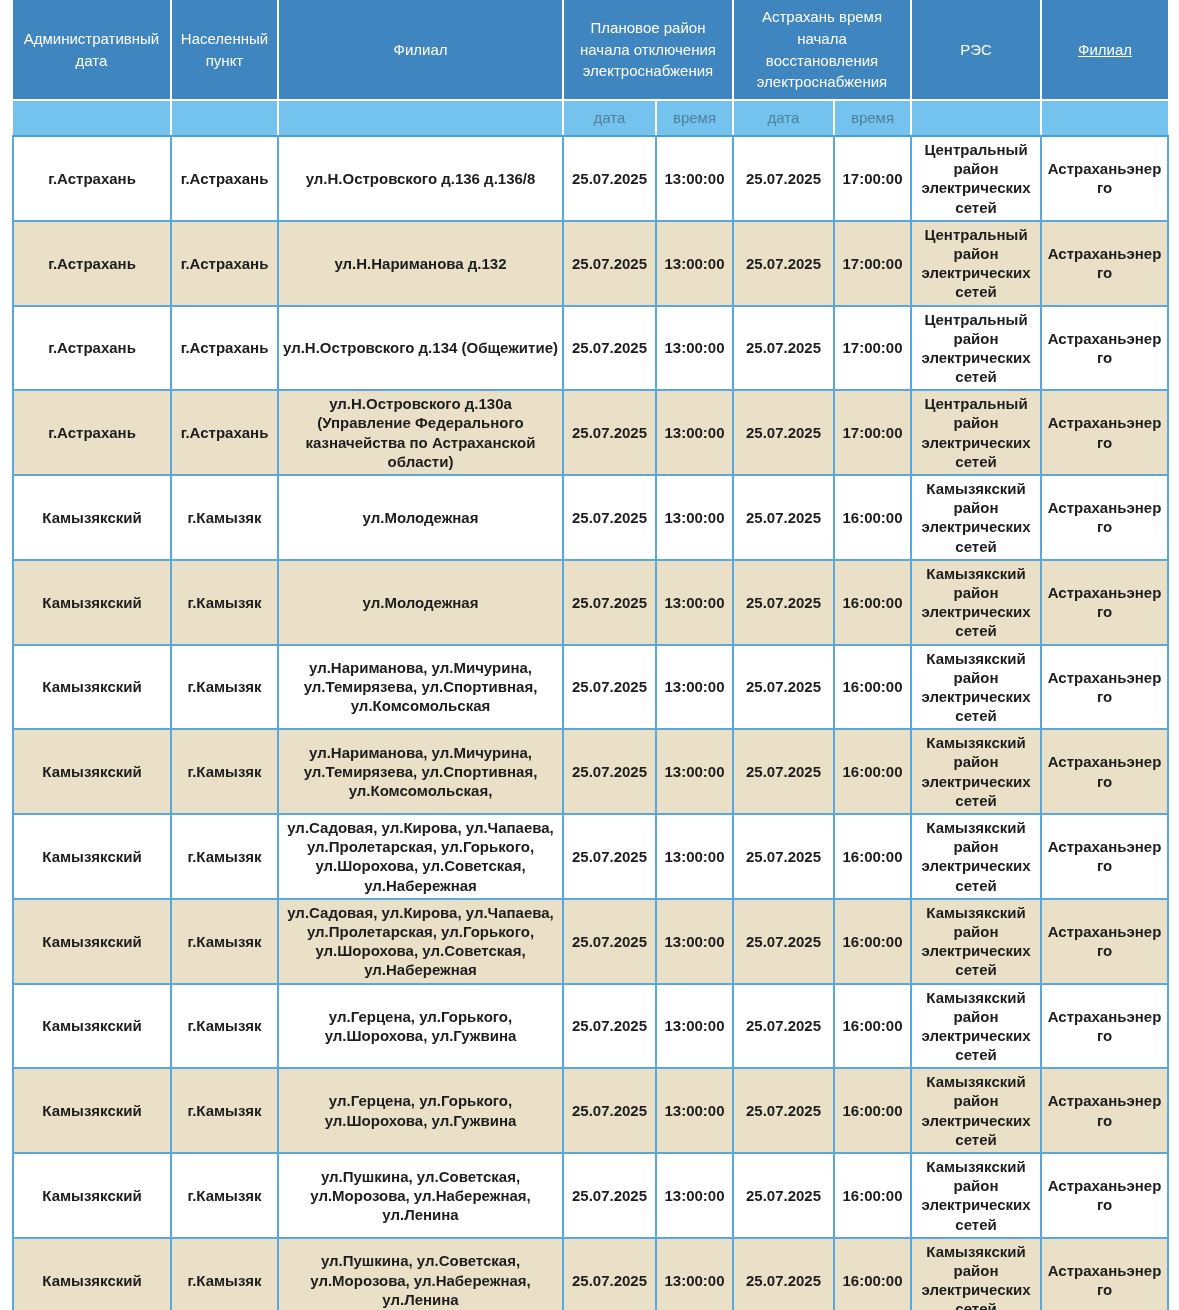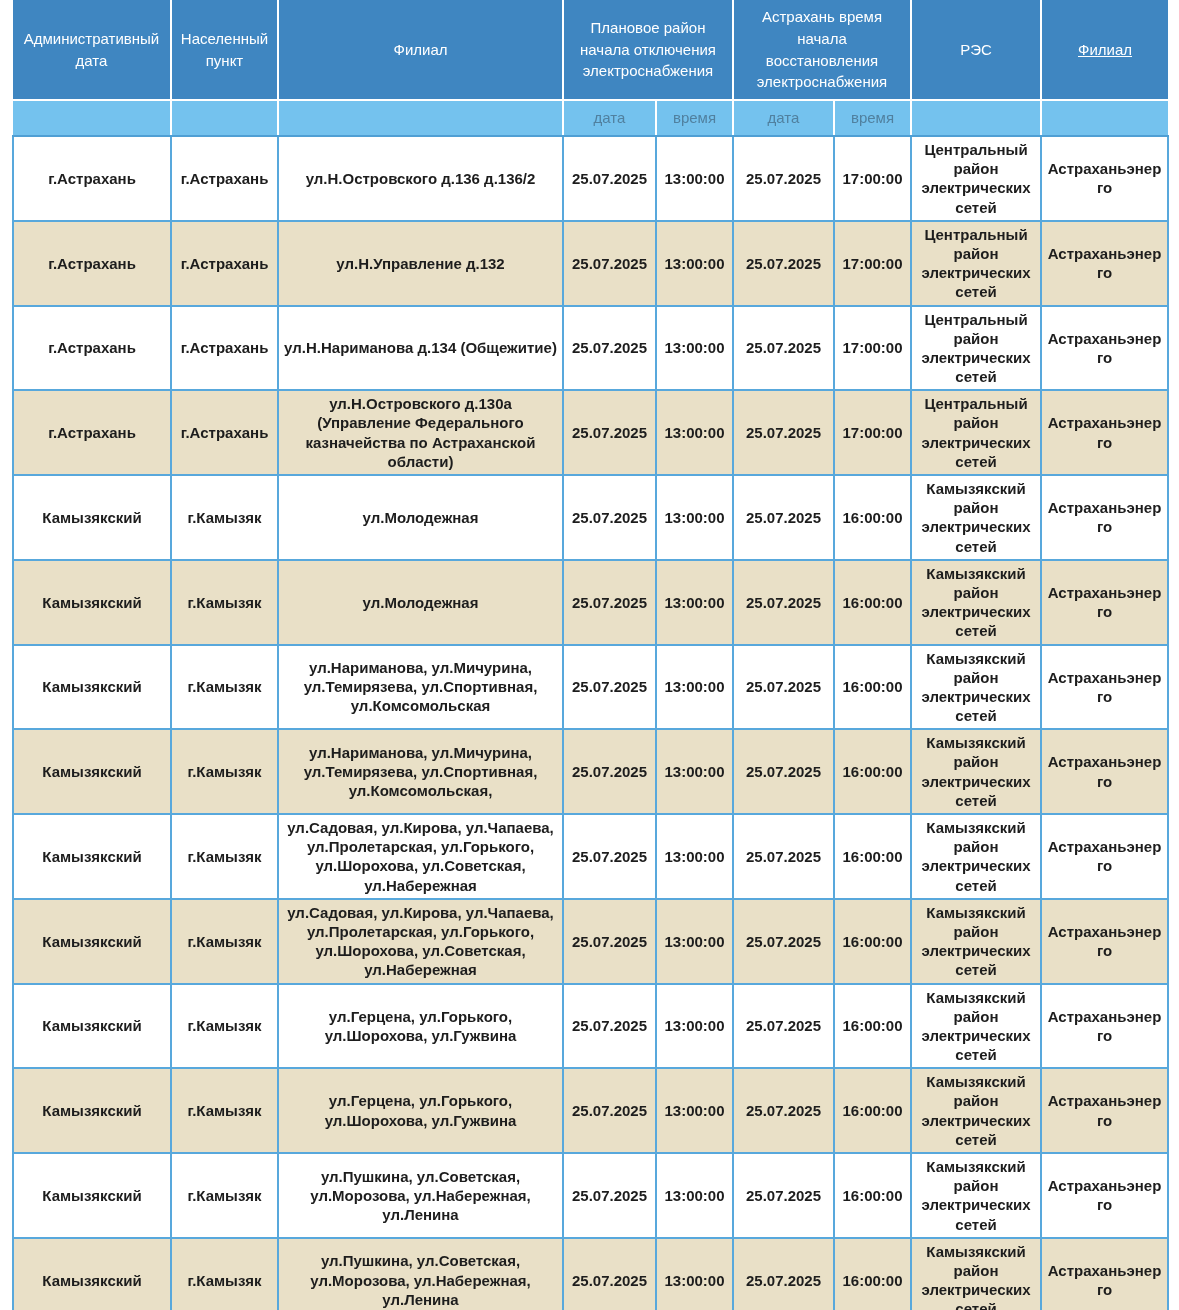--- a/index.html
+++ b/index.html
@@ -94,43 +94,43 @@
         <th>дата</th>
         <th>время</th>
         <th></th>
         <th></th>
       </tr>
     </thead>
     <tbody>
         <tr>
           <td>г.Астрахань</td>
           <td>г.Астрахань</td>
-          <td>ул.Н.Островского д.136 д.136/2</td>
-          <td>25.07.2025</td>
-          <td>13:00:00</td>
-          <td>25.07.2025</td>
-          <td>17:00:00</td>
-          <td>Центральный район электрических сетей</td>
-          <td>Астраханьэнерго</td>
-        </tr>
-        <tr class="alt">
-          <td>г.Астрахань</td>
-          <td>г.Астрахань</td>
-          <td>ул.Н.Управление д.132</td>
-          <td>25.07.2025</td>
-          <td>13:00:00</td>
-          <td>25.07.2025</td>
-          <td>17:00:00</td>
-          <td>Центральный район электрических сетей</td>
-          <td>Астраханьэнерго</td>
-        </tr>
-        <tr>
-          <td>г.Астрахань</td>
-          <td>г.Астрахань</td>
-          <td>ул.Н.Нариманова д.134 (Общежитие)</td>
+          <td>ул.Н.Островского д.136 д.136/8</td>
+          <td>25.07.2025</td>
+          <td>13:00:00</td>
+          <td>25.07.2025</td>
+          <td>17:00:00</td>
+          <td>Центральный район электрических сетей</td>
+          <td>Астраханьэнерго</td>
+        </tr>
+        <tr class="alt">
+          <td>г.Астрахань</td>
+          <td>г.Астрахань</td>
+          <td>ул.Н.Нариманова д.132</td>
+          <td>25.07.2025</td>
+          <td>13:00:00</td>
+          <td>25.07.2025</td>
+          <td>17:00:00</td>
+          <td>Центральный район электрических сетей</td>
+          <td>Астраханьэнерго</td>
+        </tr>
+        <tr>
+          <td>г.Астрахань</td>
+          <td>г.Астрахань</td>
+          <td>ул.Н.Островского д.134 (Общежитие)</td>
           <td>25.07.2025</td>
           <td>13:00:00</td>
           <td>25.07.2025</td>
           <td>17:00:00</td>
           <td>Центральный район электрических сетей</td>
           <td>Астраханьэнерго</td>
         </tr>
         <tr class="alt">
           <td>г.Астрахань</td>
           <td>г.Астрахань</td>

